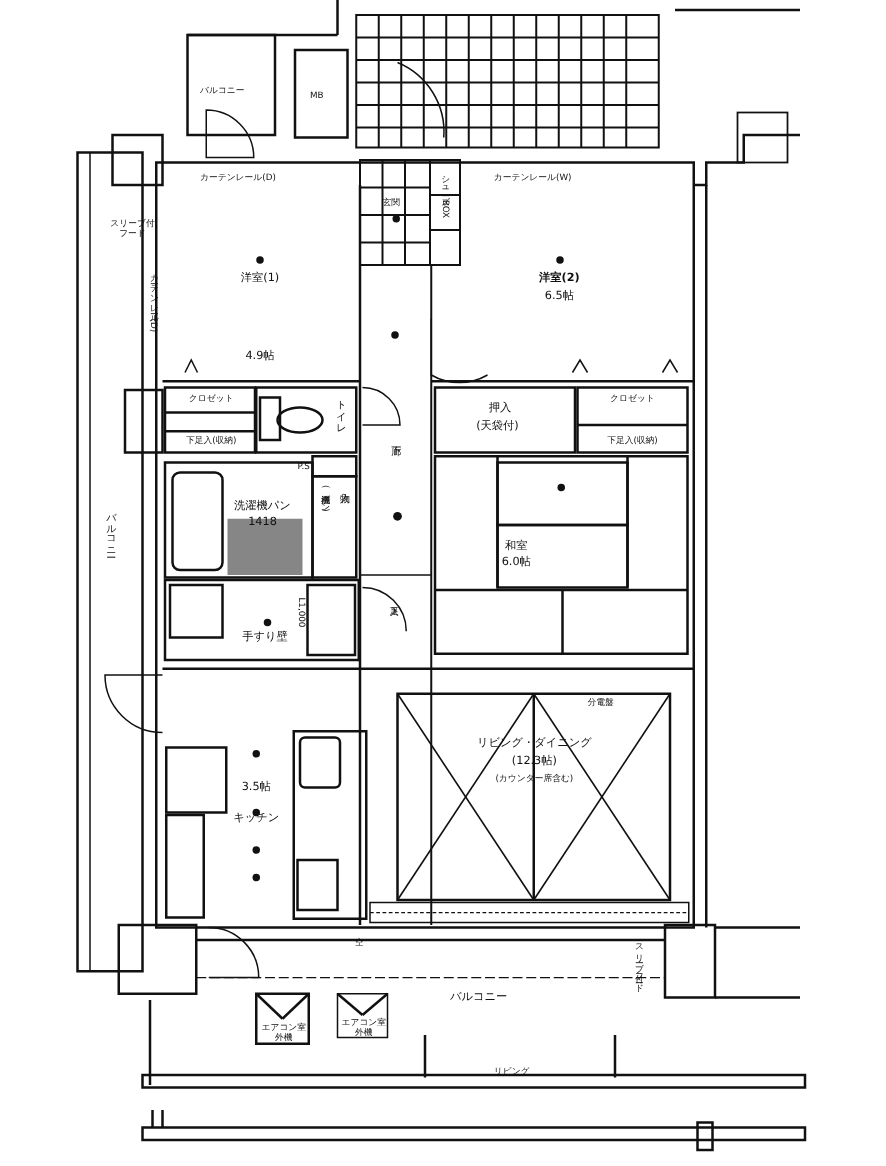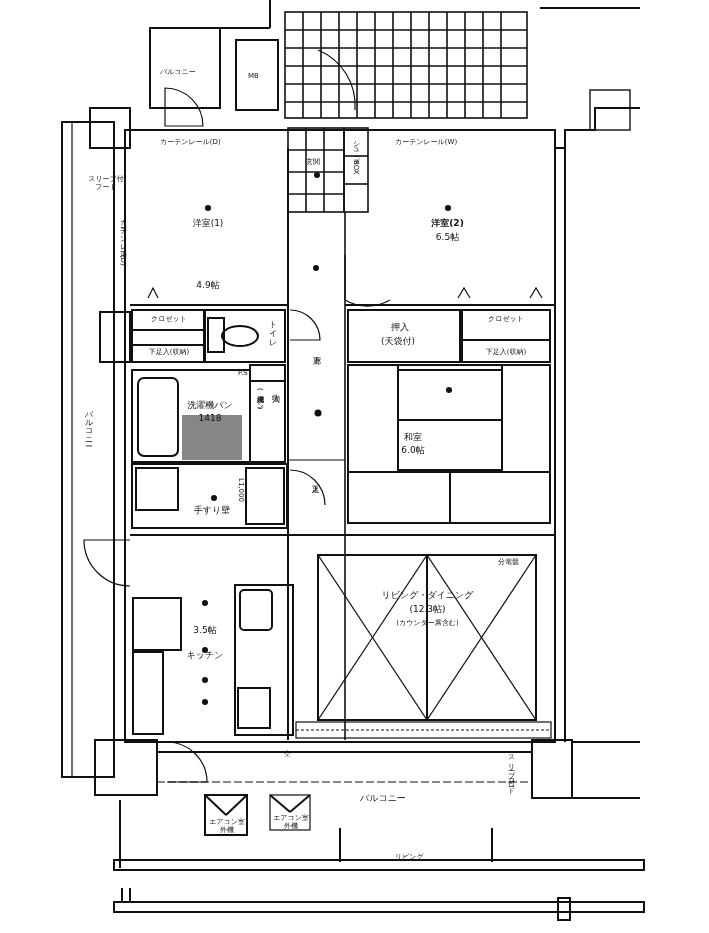--- a/index.html
+++ b/index.html
@@ -213,21 +213,21 @@
 <div class="lbl" style="left:363px;top:336px;width:70px;">(天袋付)</div>
 <div class="lbl sm" style="left:466px;top:315px;width:80px;">クロゼット</div>
 <div class="lbl sm" style="left:466px;top:348px;width:80px;">下足入(収納)</div>
 
 <div class="lbl" style="left:398px;top:432px;width:30px;">和室</div>
 <div class="lbl" style="left:398px;top:445px;width:30px;">6.0帖</div>
 
 <div class="lbl" style="left:365px;top:590px;width:125px;">リビング・ダイニング</div>
 <div class="lbl" style="left:365px;top:604px;width:125px;">(12.3帖)</div>
 <div class="lbl sm" style="left:365px;top:619px;width:125px;">(カウンター席含む)</div>
-<div class="lbl sm" style="left:498px;top:558px;">分電盤</div>
+<div class="lbl sm" style="left:470px;top:558px;">分電盤</div>
 
 <div class="lbl" style="left:180px;top:612px;width:50px;margin-top:38px;">キッチン</div>
 <div class="lbl" style="left:180px;top:625px;width:50px;text-align:center;">3.5帖</div>
 
 <div class="lbl vert" style="left:84px;top:405px;">バルコニー</div>
 <div class="lbl" style="left:360px;top:793px;">バルコニー</div>
 <div class="lbl sm" style="left:395px;top:853px;">リビング</div>
 <div class="lbl sm" style="left:284px;top:750px;">空</div>
 <div class="lbl vert" style="left:506px;top:750px;font-size:7px;">スリーブ付フード</div>
 <div class="lbl sm" style="left:207px;top:818px;width:40px;white-space:normal;">エアコン室外機</div>

